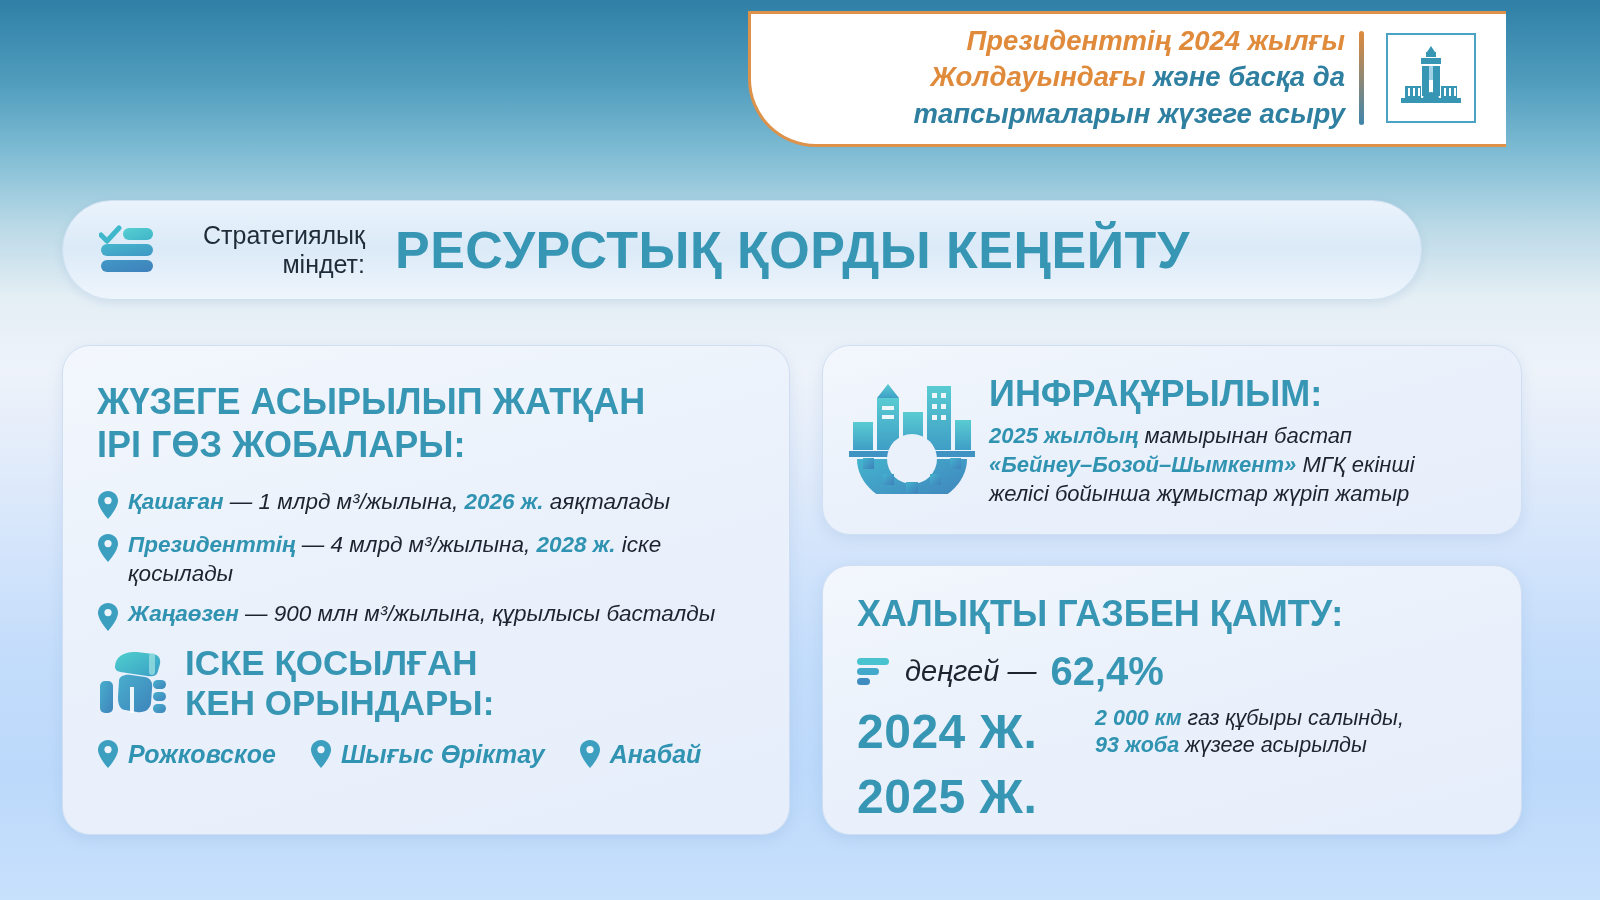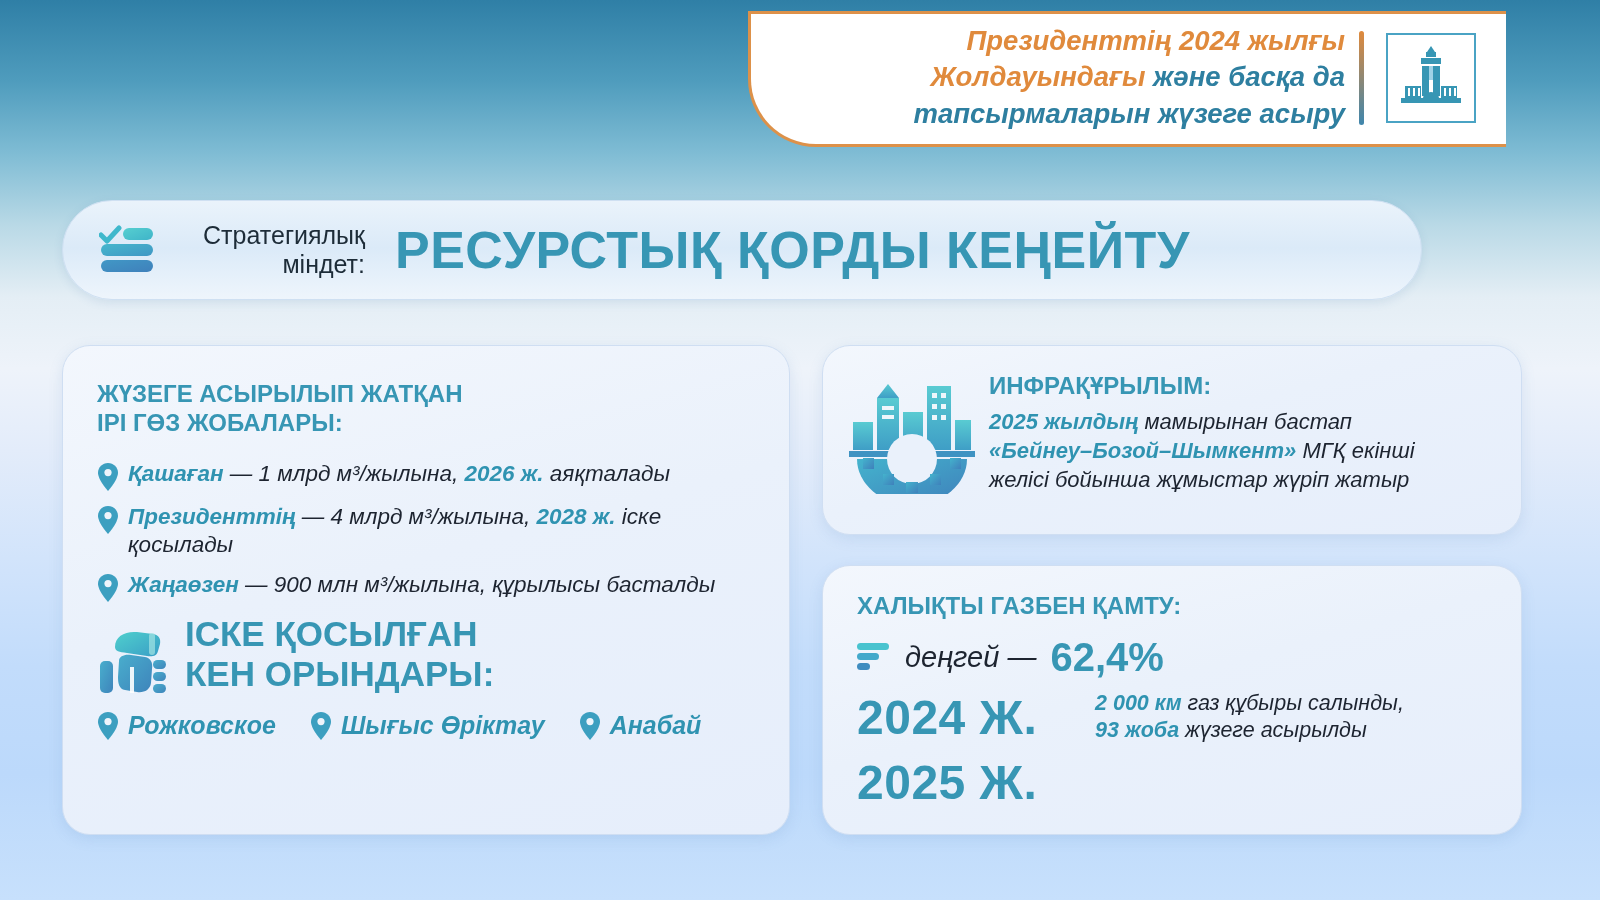--- a/index.html
+++ b/index.html
@@ -83,54 +83,54 @@
     position:absolute; border-radius:28px;
     background:linear-gradient(165deg,#f3f7fd 0%,#eaf1fb 45%,#e6eefb 100%);
     border:1.5px solid #cfdef2;
     box-shadow:0 4px 14px rgba(90,135,185,.15);
   }
   #card-projects { left:62px; top:345px; width:728px; height:490px; padding:34px 30px 0 34px; }
   #card-infra    { left:822px; top:345px; width:700px; height:190px; padding:26px 24px 0 24px; }
   #card-coverage { left:822px; top:565px; width:700px; height:270px; padding:26px 30px 0 34px; }
 
   .card-h1 {
-    color:#3796b4; font-size:24px; font-weight:bold; line-height:1.2;
+    color:#3796b4; font-size:36px; font-weight:bold; line-height:1.2;
   }
 
   
   #projects-list { margin-top:22px; }
   .proj-item { display:flex; align-items:flex-start; margin-bottom:11px; }
   .pin { flex:none; width:22px; height:30px; margin-right:9px; margin-top:2px; }
   .proj-text {
     font-style:italic; font-size:22.5px; color:#1d2430; line-height:1.28;
   }
   .em-teal { color:#2f93b1; font-weight:bold; }
 
   
-  #launched-head { display:flex; align-items:flex-end; }
+  #launched-head { display:flex; align-items:flex-start; }
   #drill-icon { width:74px; height:72px; flex:none; margin-right:14px; }
   #launched-title { color:#3796b4; font-size:35px; font-weight:bold; line-height:1.15; }
   #fields-row { display:flex; align-items:center; margin-top:16px; }
   .field-item { display:flex; align-items:center; margin-right:34px; }
   .field-item .pin { margin-top:0; }
   .field-name { font-style:italic; font-weight:bold; font-size:25px; color:#2f93b1; }
 
   
   #infra-inner { display:flex; align-items:flex-start; }
   #city-icon { width:130px; height:118px; flex:none; margin-right:12px; margin-top:4px; }
   #infra-text {
     font-style:italic; font-size:22px; color:#1d2430; line-height:1.32; margin-top:46px;
   }
 
   
   #level-row { display:flex; align-items:center; margin-top:14px; }
   #bars-icon { width:34px; height:30px; flex:none; margin-right:14px; }
   #level-label { font-style:italic; font-size:29px; color:#1d2430; }
   #level-value { font-size:40px; font-weight:bold; color:#3796b4; margin-left:14px; }
-  .year-row { display:flex; align-items:flex-start; margin-top:10px; }
+  .year-row { display:flex; align-items:center; margin-top:10px; }
   .year-label {
     font-size:48px; font-weight:bold; color:#3796b4; width:238px; flex:none;
     letter-spacing:.5px;
   }
   .year-desc { font-style:italic; font-size:21.5px; color:#1d2430; line-height:1.26; }
 </style>
 </head>
 <body>
 
 <div id="header">

